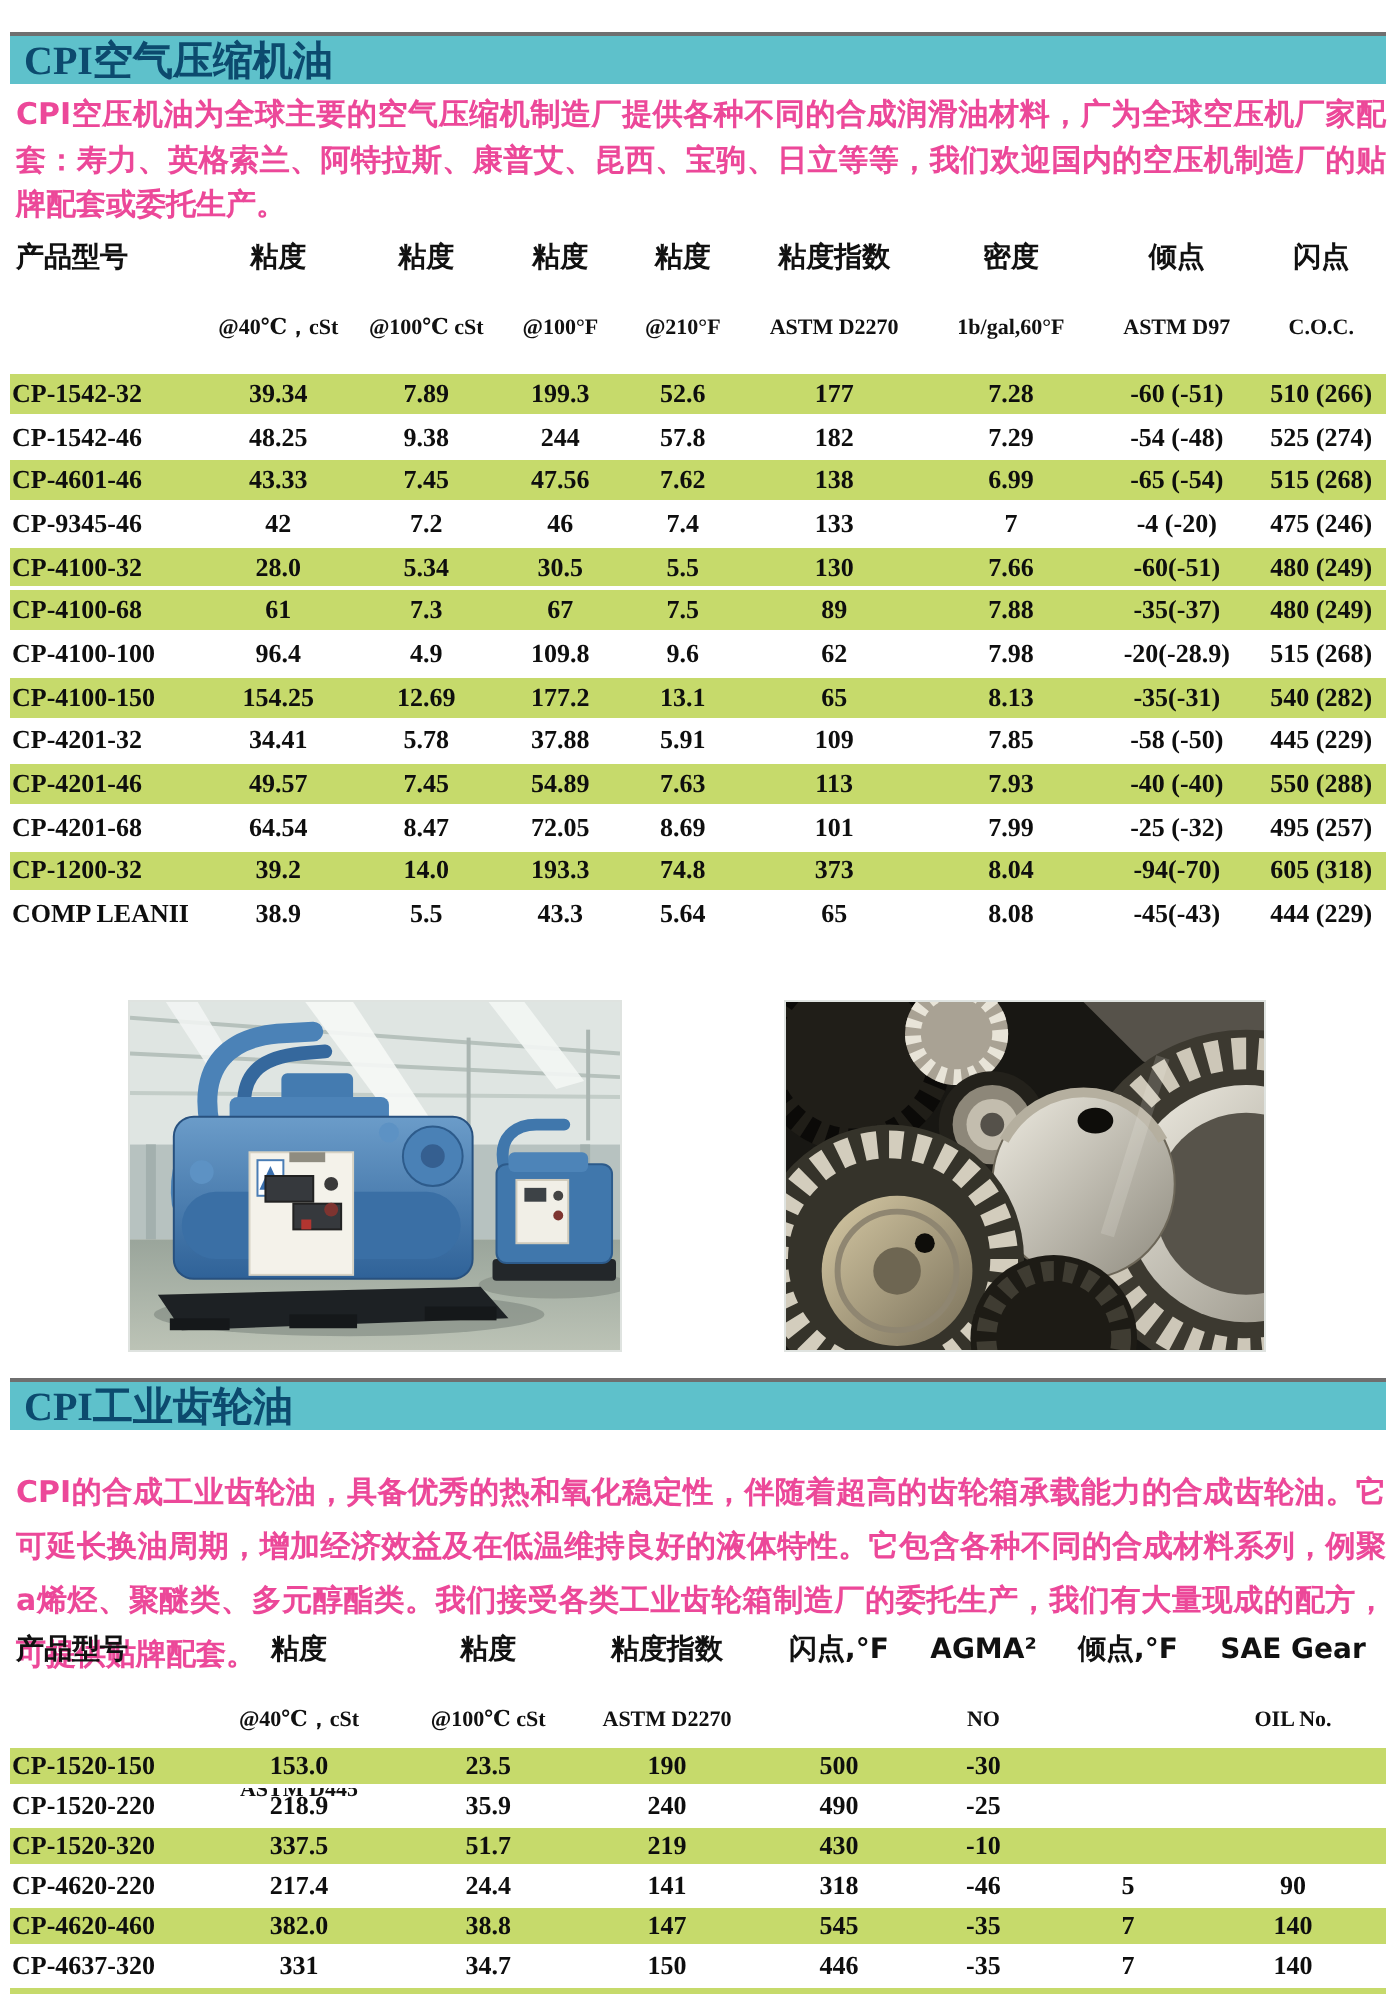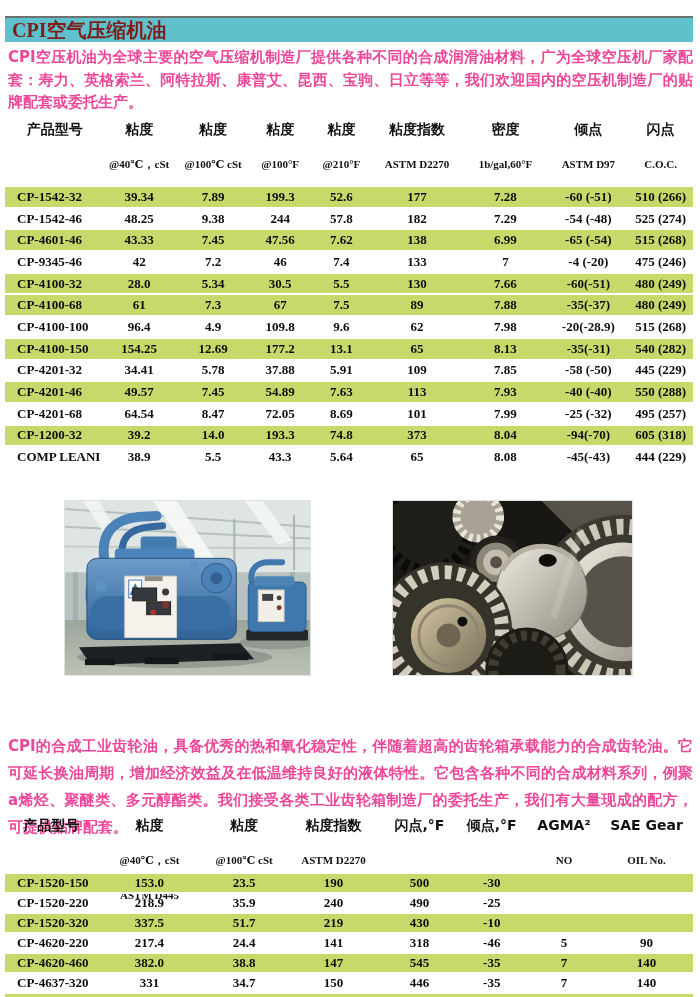--- a/index.html
+++ b/index.html
@@ -3,40 +3,40 @@
 <meta charset="utf-8">
 <title>CPI Oils</title>
 <style>
   html,body{margin:0;padding:0;background:#ffffff;}
   .page{position:relative;width:700px;height:997px;background:#ffffff;overflow:hidden;
         font-family:"DejaVu Sans","Liberation Sans",sans-serif;color:#111;}
   
   .bar{position:absolute;left:5px;width:688px;height:26px;background:var(--bar,#5ec1cb);
        border-top:2px solid #6f6f6f;box-sizing:border-box;display:flex;align-items:center;}
   .bar .t{font-family:"Liberation Serif","DejaVu Serif",serif;font-weight:700;font-size:20px;
-          color:#7f1d1d;padding-left:7px;white-space:nowrap;}
+          color:#0c4a6e;padding-left:7px;white-space:nowrap;}
   
   .para{position:absolute;left:8px;width:685px;font-weight:700;font-size:15px;color:#ec4899;
         text-align:justify;}
   #para1{top:46px;line-height:22.5px;}
   #para2{top:733px;line-height:27px;}
   
   .thead{position:absolute;left:5px;width:688px;display:grid;}
   .hcell{text-align:center;font-weight:700;}
   .hcell:first-child{text-align:left;padding-left:3px;}
-  .hcell .h1{display:block;font-size:14px;line-height:16px;text-align:center;}
+  .hcell .h1{display:block;font-size:14px;line-height:16px;}
   .hcell .h2,.hcell .h3{display:block;font-family:"Liberation Serif","DejaVu Serif",serif;
         font-weight:700;font-size:11px;line-height:15px;margin-top:20px;}
   
   .rows{position:absolute;left:5px;width:688px;}
   .trow{display:grid;align-items:center;box-sizing:border-box;border-bottom:2px solid #ffffff;}
   .trow.green{background:var(--green,#c6da6b);}
   .tcell{text-align:center;font-family:"Liberation Serif","DejaVu Serif",serif;
          font-weight:700;font-size:13px;color:#0e0e0e;white-space:nowrap;overflow:hidden;}
-  .tcell:first-child{text-align:left;padding-left:12px;}
+  .tcell:first-child{text-align:left;padding-left:1px;}
   .g1{grid-template-columns:14% 11% 10.5% 9% 8.8% 13.2% 12.5% 11.6% 9.4%;}
   .g2{grid-template-columns:13% 16% 11.5% 14.5% 10.5% 10.5% 10.5% 13.5%;}
   #thead1{top:121px;}
   #rows1{top:187px;}
   #rows1 .trow{height:21.7px;}
   #thead2{top:817px;}
   #rows2{top:874px;}
   #rows2 .trow{height:20px;}
   .sliver{position:absolute;left:5px;top:994px;width:688px;height:3px;background:var(--green,#c6da6b);}
   
@@ -348,20 +348,23 @@
       <circle cx="56" cy="136" r="30" fill="none" stroke="#8f8671" stroke-width="3"></circle>
       <circle cx="70" cy="122" r="5" fill="#0e0d0a"></circle>
       <circle cx="56" cy="136" r="12" fill="#6e6652"></circle>
 
       <circle cx="135" cy="170" r="42" fill="#1d1b15"></circle>
       <circle cx="135" cy="170" r="34" fill="none" stroke="#3f3c32" stroke-width="10" stroke-dasharray="6 5"></circle>
       <path d="M190,28 L162,118" stroke="#fffdf5" stroke-width="7" opacity="0.15"></path>
     </svg>
   </div>
 
+  <div class="bar" id="bar2" style="top:689px">
+    <span class="t">CPI工业齿轮油</span>
+  </div>
   <div class="para" id="para2">CPI的合成工业齿轮油，具备优秀的热和氧化稳定性，伴随着超高的齿轮箱承载能力的合成齿轮油。它可延长换油周期，增加经济效益及在低温维持良好的液体特性。它包含各种不同的合成材料系列，例聚 a烯烃、聚醚类、多元醇酯类。我们接受各类工业齿轮箱制造厂的委托生产，我们有大量现成的配方，可提供贴牌配套。</div>
 
   <div class="thead g2" id="thead2">
       <div class="hcell">
         <span class="h1">产品型号</span>
       </div>
       <div class="hcell">
         <span class="h1">粘度</span>
         <span class="h2">@40℃，cSt</span>
         <span class="h3">ASTM D445</span>
@@ -371,25 +374,25 @@
         <span class="h2">@100℃ cSt</span>
       </div>
       <div class="hcell">
         <span class="h1">粘度指数</span>
         <span class="h2">ASTM D2270</span>
       </div>
       <div class="hcell">
         <span class="h1">闪点,°F</span>
       </div>
       <div class="hcell">
-        <span class="h1">倾点,°F</span>
-      </div>
-      <div class="hcell">
         <span class="h1">AGMA²</span>
         <span class="h2">NO</span>
+      </div>
+      <div class="hcell">
+        <span class="h1">倾点,°F</span>
       </div>
       <div class="hcell">
         <span class="h1">SAE Gear</span>
         <span class="h2">OIL No.</span>
       </div>
     </div>
   <div class="rows" id="rows2">
       <div class="trow g2 green">
         <div class="tcell">CP-1520-150</div>
         <div class="tcell">153.0</div>

